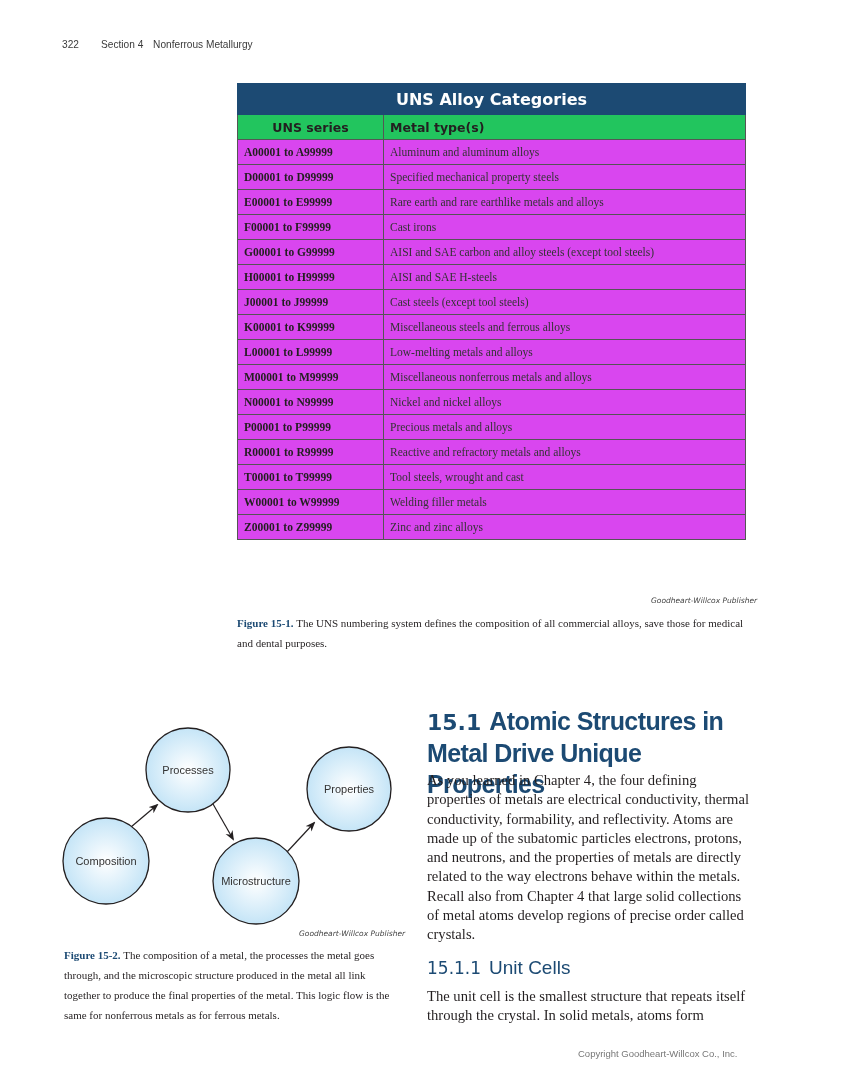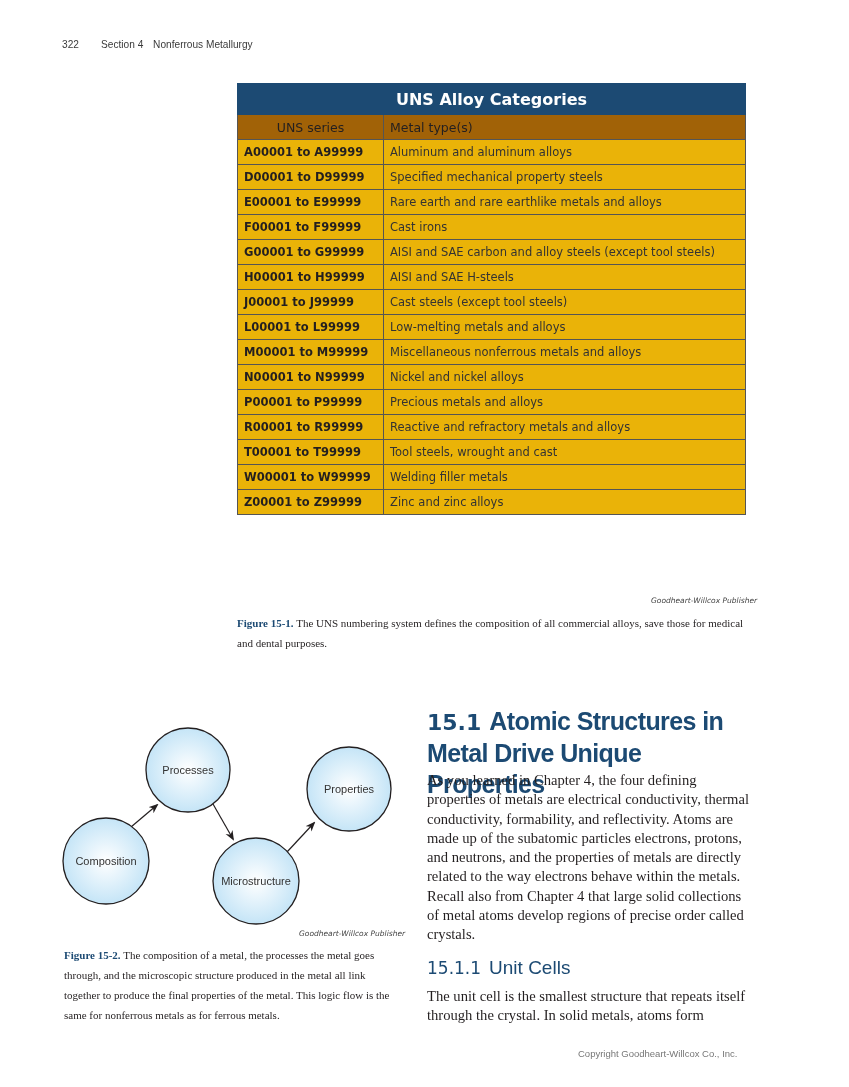--- a/index.html
+++ b/index.html
@@ -18,28 +18,29 @@
   .uns-table {
     position: absolute; left: 237px; top: 83px; width: 509px;
     border-collapse: collapse; font-family: "DejaVu Sans", sans-serif;
   }
   .uns-table .title-cell {
     background: #1c4a73; color: #ffffff; text-align: center;
     font-weight: bold; font-size: 16px; height: 30px; padding: 0;
     border: 1px solid #1c4a73;
   }
   .uns-table th.colhead {
-    background: #a16207; font-size: 12.5px; font-weight: normal; height: 24px;
+    background: #22c55e; font-size: 12.5px; font-weight: bold; height: 24px;
     border: 1px solid #555; padding: 0 6px; color: #231f20;
   }
   .uns-table th.colhead.c1 { text-align: center; width: 133px; }
   .uns-table th.colhead.c2 { text-align: left; }
   .uns-table td {
-    background: #eab308; height: 24px; padding: 0 6px; border: 1px solid #555;
+    background: #d946ef; height: 24px; padding: 0 6px; border: 1px solid #555;
     font-size: 11.5px;
+    font-family: Liberation Serif, serif;
   }
   .uns-table td.series { font-weight: bold; font-size: 11.5px; }
   .uns-table td.metal { color: #333; }
   .credit {
     position: absolute; font-style: italic; font-size: 7.5px; color: #444;
     font-family: "DejaVu Sans", sans-serif;
   }
   .fig-caption {
     position: absolute; font-family: Liberation Serif, serif; font-size: 11px;
     line-height: 20px; color: #231f20;
@@ -111,20 +112,24 @@
         <td class="series">G00001 to G99999</td>
         <td class="metal">AISI and SAE carbon and alloy steels (except tool steels)</td>
       </tr>
       <tr>
         <td class="series">H00001 to H99999</td>
         <td class="metal">AISI and SAE H-steels</td>
       </tr>
       <tr>
         <td class="series">J00001 to J99999</td>
         <td class="metal">Cast steels (except tool steels)</td>
+      </tr>
+      <tr>
+        <td class="series">K00001 to K99999</td>
+        <td class="metal">Miscellaneous steels and ferrous alloys</td>
       </tr>
       <tr>
         <td class="series">L00001 to L99999</td>
         <td class="metal">Low-melting metals and alloys</td>
       </tr>
       <tr>
         <td class="series">M00001 to M99999</td>
         <td class="metal">Miscellaneous nonferrous metals and alloys</td>
       </tr>
       <tr>

